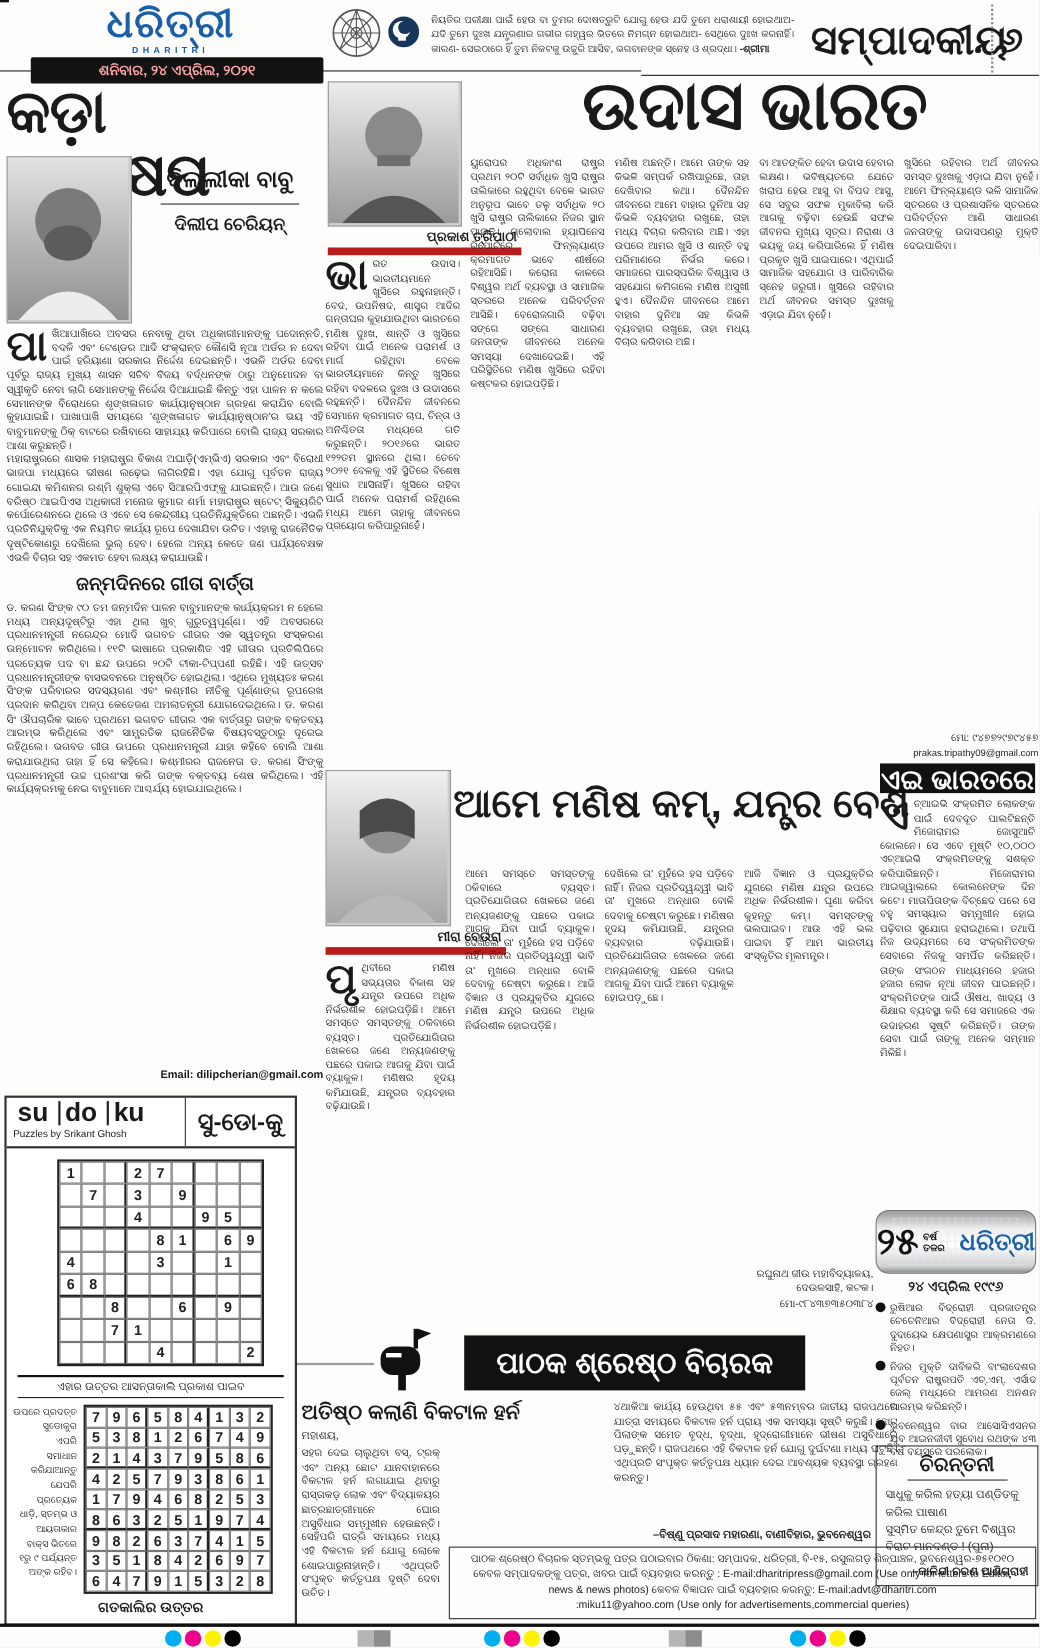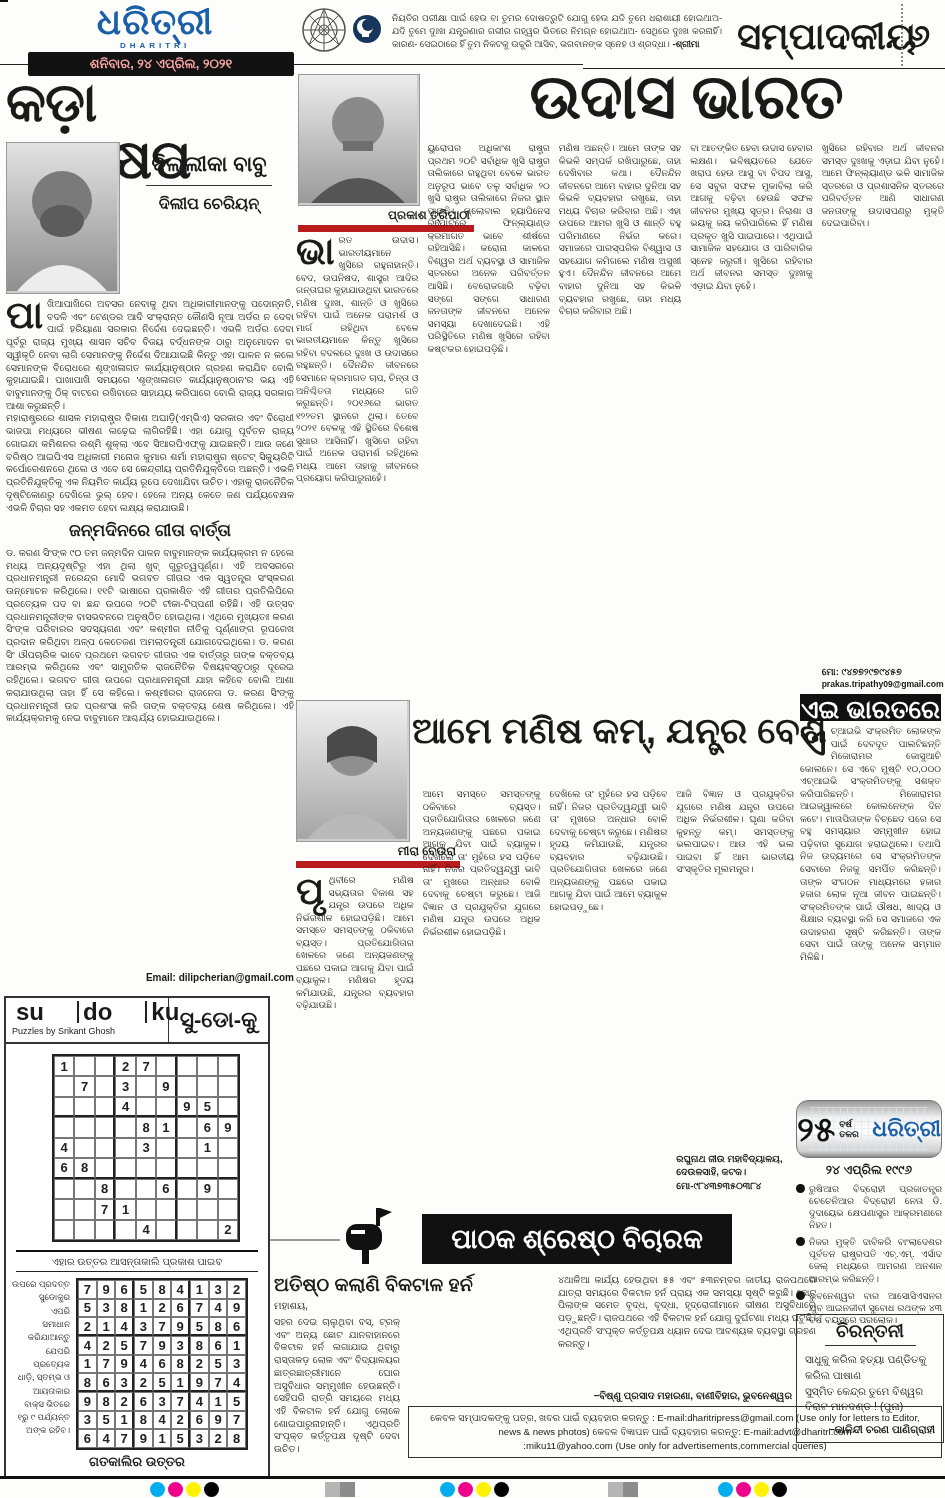--- a/index.html
+++ b/index.html
@@ -26,21 +26,21 @@
   .authname{font-size:16px;font-weight:800;text-align:center;}
   .byline{font-size:12px;font-weight:bold;text-align:right;border-bottom:7px solid #b91c1c;padding:2px 4px 3px 0;}
   .subhead{font-size:17px;font-weight:800;text-align:center;margin:6px 0 4px 0;}
   
   .bt{font-size:9.5px;line-height:1.34;}
   .bt2{font-size:9.3px;line-height:1.35;}
   .dropcap{float:left;font-size:38px;font-weight:800;line-height:.8;margin:2px 4px 0 0;}
   .cols{display:flex;gap:9px;}
   .col{flex:1;display:flex;flex-direction:column;}
   .fill{overflow:hidden;flex:1;}
-  .contact{font-weight:bold;font-size:9.5px;line-height:1.4;}
+  .contact{font-weight:normal;text-align:right;font-size:9.5px;line-height:1.4;}
   .email-line{font-weight:bold;text-align:right;font-size:10px;}
   
   .photo{border:1px solid #999;background:#cfcfcf;}
   
   .india-head{background:#111;color:#fff;font-size:25px;font-weight:800;text-align:center;line-height:30px;height:27px;}
   
   .scroll{border-radius:12px;background:linear-gradient(180deg,#9a9a9a,#f2f2f2 30%,#ffffff 55%,#cfcfcf 90%,#8a8a8a);
           border:1px solid #777;display:flex;align-items:center;justify-content:center;gap:4px;
           background-blend-mode:normal;}
   .scroll-inner{position:absolute;inset:6px 8px;border-radius:8px;
@@ -64,21 +64,21 @@
   .lt-sal{font-size:10px;}
   .lt-sign{font-size:10px;font-weight:800;text-align:right;}
   
   .cbox{border:1.6px solid #333;font-size:9.6px;text-align:center;line-height:1.45;padding:4px 8px;}
   
   .sud-box{border:2px solid #333;background:#fff;}
   .sud-head{display:flex;border-bottom:2px solid #333;height:44px;}
   .sud-logo{width:150px;border-right:1.6px solid #333;padding:3px 6px;}
   .sud-logo-row{display:flex;align-items:flex-end;gap:5px;font-weight:800;font-size:24px;line-height:.9;}
   .sud-logo-row span{padding:0 4px;}
-  .sud-logo-row span + span{border-left:2px solid #222;margin-left:24px;}
+  .sud-logo-row span + span{border-left:2px solid #222;}
   .sud-credit{font-size:9px;margin-top:3px;}
   .sud-odia{flex:1;display:flex;align-items:center;justify-content:center;font-size:22px;font-weight:800;}
   .sgrid{display:grid;border:2.6px solid #222;background:#fff;}
   .sgrid .cell{border:1px solid #777;display:flex;align-items:center;justify-content:center;
                font-size:13px;font-weight:bold;color:#222;}
   .sgrid .cell.br{border-right:2.4px solid #222;}
   .sgrid .cell.bb{border-bottom:2.4px solid #222;}
   .sud-note{font-size:10px;text-align:center;border-bottom:1.4px solid #222;padding:3px 0;margin:6px 10px 6px 10px;}
   .sud-note-top{border-top:2.6px solid #111;margin-top:8px;padding-top:4px;}
   .instr{font-size:8.6px;text-align:right;line-height:1.55;}
@@ -308,20 +308,21 @@
   </div>
   <div class="abs letters-banner" style="left:392px;top:1214px;width:310px;">ପାଠକ ଶ୍ରେଷ୍ଠ ବିଚାରକ</div>
 
   <div class="abs lt-title" style="left:274px;top:1274px;width:280px;">ଅତିଷ୍ଠ କଲାଣି ବିକଟାଳ ହର୍ନ</div>
   <div class="abs lt-sal" style="left:274px;top:1300px;">ମହାଶୟ,</div>
   <div class="abs bt jus clip" style="left:274px;top:1316px;width:126px;height:150px;">ସହର ଦେଇ ଚାଲୁଥିବା ବସ୍, ଟ୍ରକ୍ ଏବଂ ଅନ୍ୟ ଛୋଟ ଯାନବାହାନରେ ବିକଟାଳ ହର୍ନ ଲଗାଯାଇ ଥିବାରୁ ରାସ୍ତାକଡ଼ ଲୋକ ଏବଂ ବିଦ୍ୟାଳୟର ଛାତ୍ରଛାତ୍ରୀମାନେ ଘୋର ଅସୁବିଧାର ସମ୍ମୁଖୀନ ହେଉଛନ୍ତି। ସେହିପରି ରାତ୍ରି ସମୟରେ ମଧ୍ୟ ଏହି ବିକଟାଳ ହର୍ନ ଯୋଗୁ ଲୋକେ ଶୋଇପାରୁନାହାନ୍ତି। ଏଥିପ୍ରତି ସଂପୃକ୍ତ କର୍ତ୍ତୃପକ୍ଷ ଦୃଷ୍ଟି ଦେବା ଉଚିତ।</div>
   <div class="abs bt jus clip" style="left:558px;top:1274px;width:258px;height:114px;">୪ଥାକିଆ କାର୍ଯ୍ୟ ହେଉଥିବା ୫୫ ଏବଂ ୫୩ନମ୍ବର ଜାତୀୟ ରାଜପଥରେ ଯାତ୍ରା ସମୟରେ ବିକଟାଳ ହର୍ନ ପ୍ରାୟ ଏକ ସମସ୍ୟା ସୃଷ୍ଟି କରୁଛି। ଛୋଟ ପିଲାଙ୍କ ସମେତ ବୃଦ୍ଧ, ବୃଦ୍ଧା, ହୃଦ୍‌ରୋଗୀମାନେ ଭୀଷଣ ଅସୁବିଧାରେ ପଡ଼ୁଛନ୍ତି। ରାଜପଥରେ ଏହି ବିକଟାଳ ହର୍ନ ଯୋଗୁ ଦୁର୍ଘଟଣା ମଧ୍ୟ ଘଟୁଛି। ଏଥିପ୍ରତି ସଂପୃକ୍ତ କର୍ତ୍ତୃପକ୍ଷ ଧ୍ୟାନ ଦେଇ ଆବଶ୍ୟକ ବ୍ୟବସ୍ଥା ଗ୍ରହଣ କରନ୍ତୁ।</div>
   <div class="abs lt-sign" style="left:534px;top:1390px;width:258px;">–ବିଷ୍ଣୁ ପ୍ରସାଦ ମହାରଣା, ବାଣୀବିହାର, ଭୁବନେଶ୍ୱର</div>
 
   <div class="abs cbox" style="left:408px;top:1406px;width:516px;">
+    <div>ପାଠକ ଶ୍ରେଷ୍ଠ ବିଚାରକ ସ୍ତମ୍ଭକୁ ପତ୍ର ପଠାଇବାର ଠିକଣା: ସମ୍ପାଦକ, ଧରିତ୍ରୀ, ବି-୧୫, ରସୁଲଗଡ଼ ଶିଳ୍ପାଞ୍ଚଳ, ଭୁବନେଶ୍ୱର-୭୫୧୦୧୦</div>
     <div>କେବଳ ସମ୍ପାଦକଙ୍କୁ ପତ୍ର, ଖବର ପାଇଁ ବ୍ୟବହାର କରନ୍ତୁ : E-mail:dharitripress@gmail.com (Use only for letters to Editor,</div>
     <div>news &amp; news photos) କେବଳ ବିଜ୍ଞାପନ ପାଇଁ ବ୍ୟବହାର କରନ୍ତୁ: E-mail:advt@dharitri.com</div>
     <div>:miku11@yahoo.com (Use only for advertisements,commercial queries)</div>
   </div>
 
   <div class="abs sud-box" style="left:4px;top:996px;width:262px;height:478px;">
     <div class="sud-head">
       <div class="sud-logo">
         <div class="sud-logo-row">
           <span>su</span>

